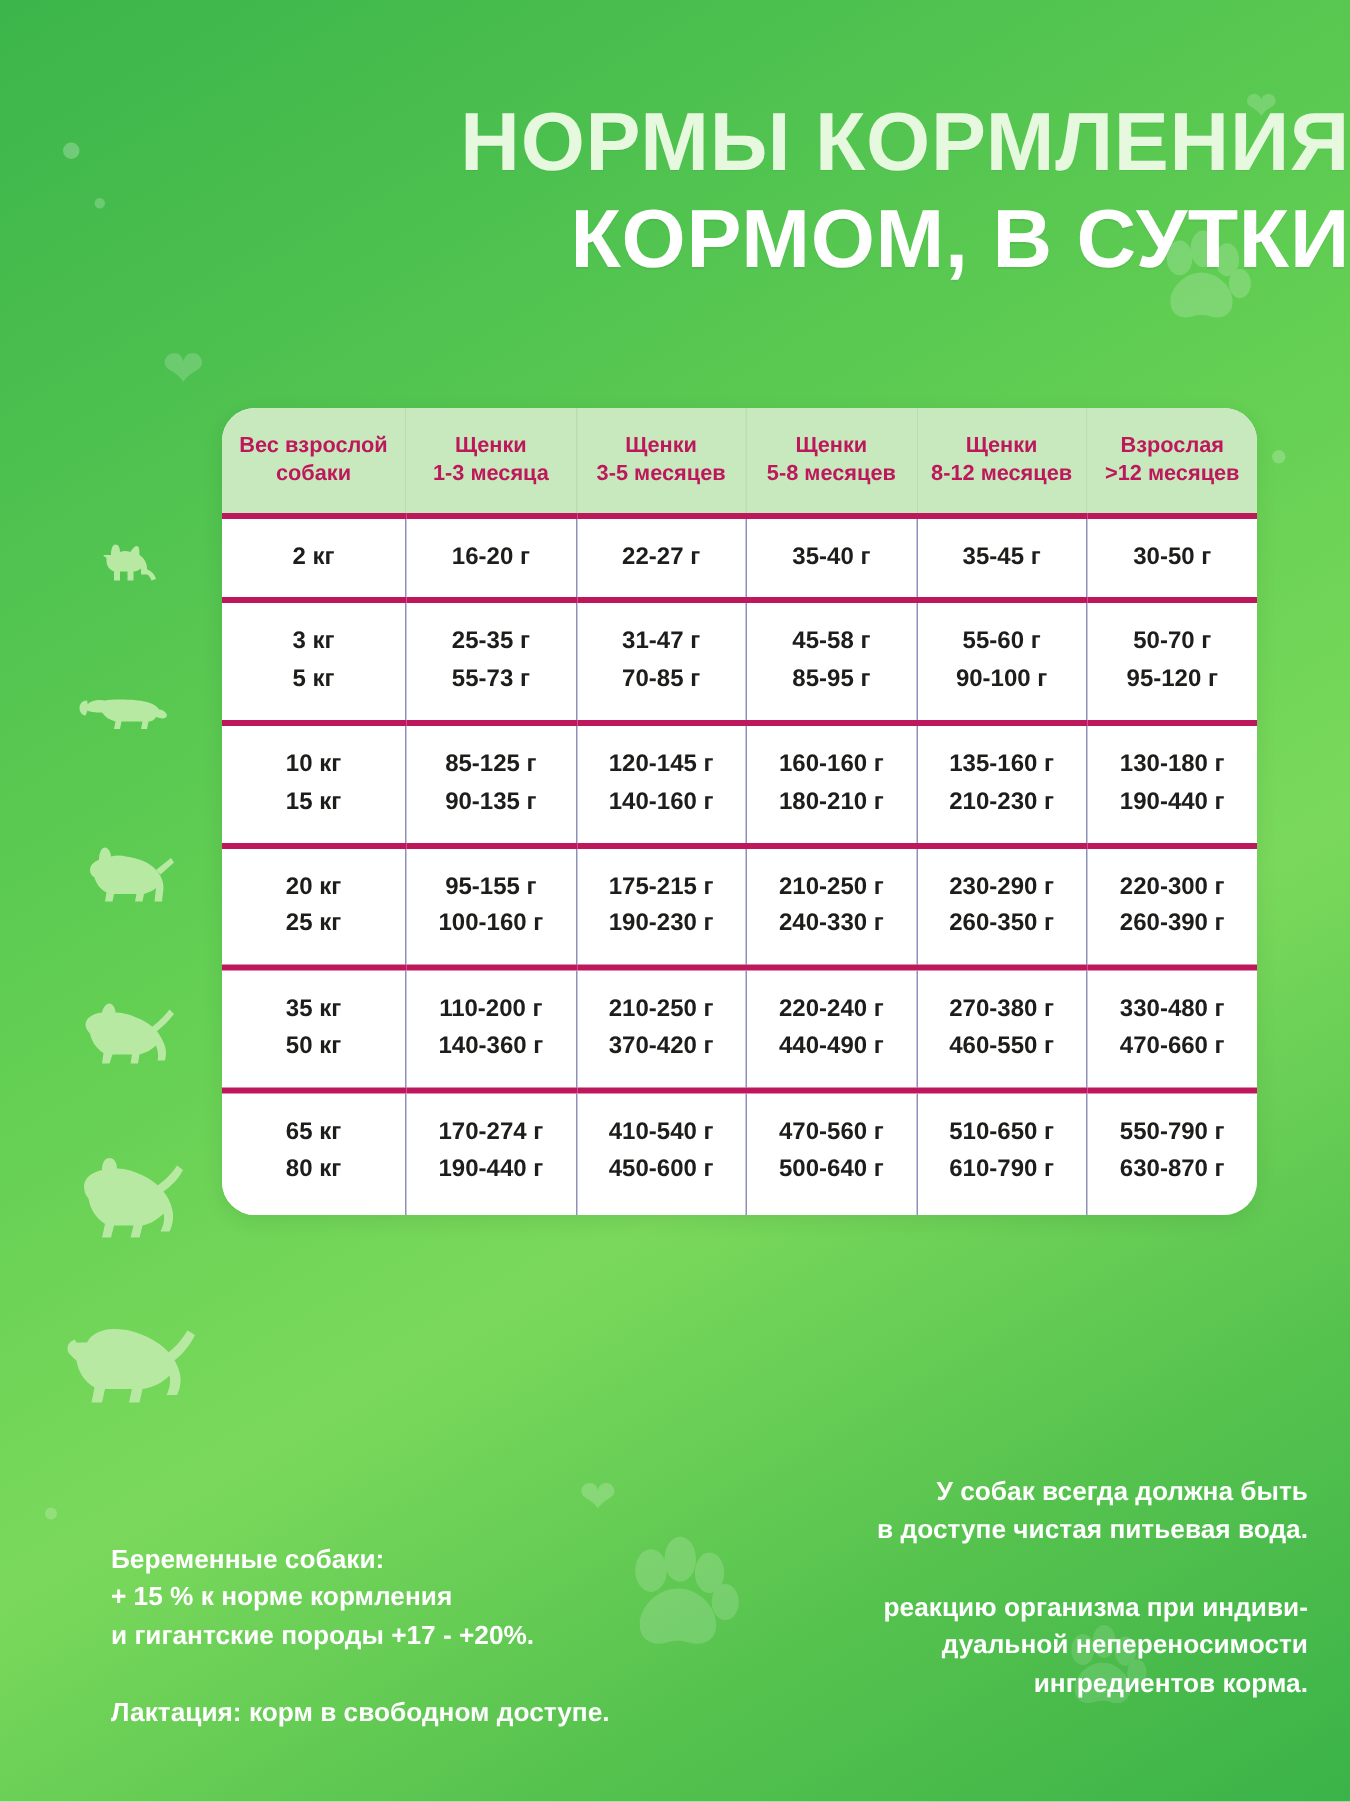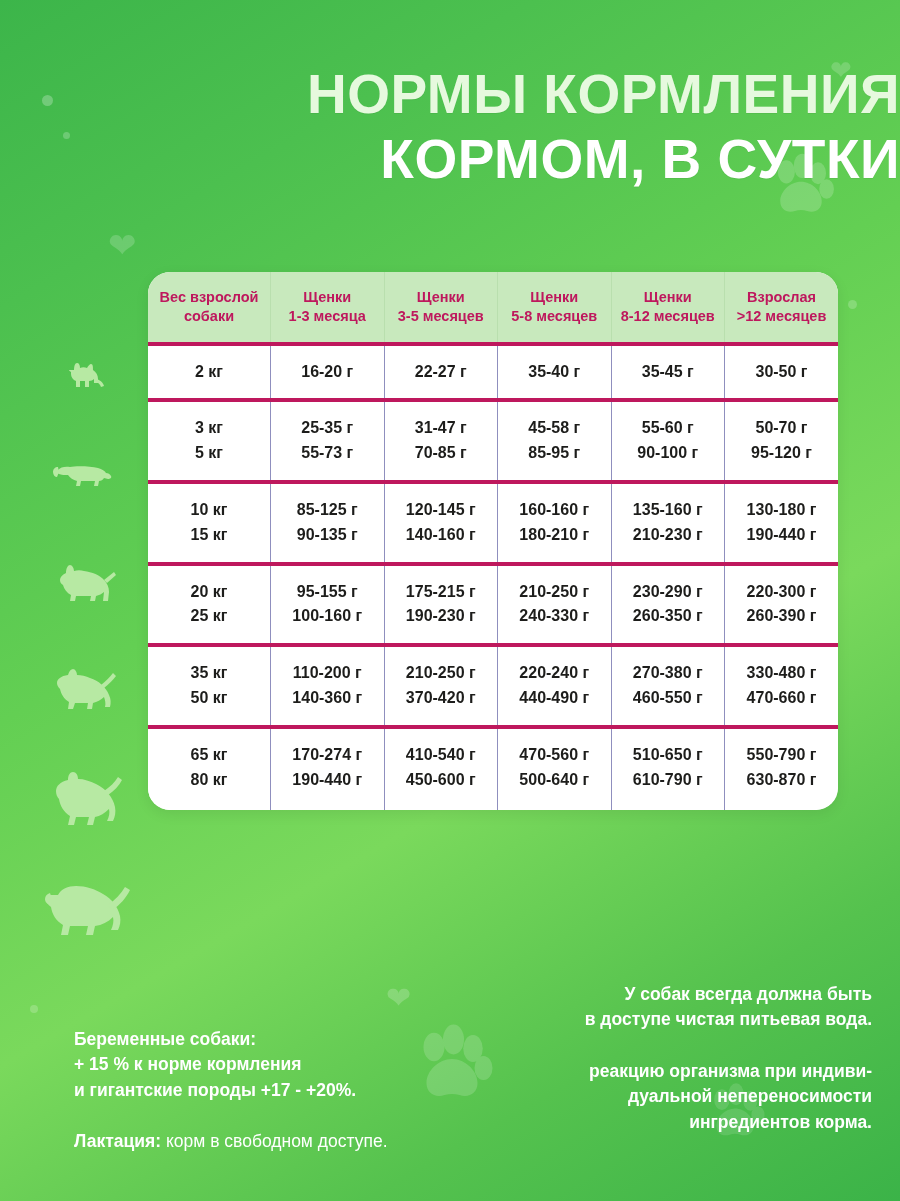--- a/index.html
+++ b/index.html
@@ -117,21 +117,21 @@
     position: absolute;
     left: 42px;
     top: 1027px;
     width: 410px;
     font-size: 17.5px;
     line-height: 1.45;
     font-weight: 700;
     color: #ffffff;
     margin-left: 32px;
   }
-  .notes-left .reg { font-weight: 400; }
+  .notes-left .reg { font-weight: 700; }
   .notes-left p { margin: 0; }
   .notes-left .gap { height: 26px; }
 
   .notes-right {
     position: absolute;
     left: 492px;
     top: 982px;
     width: 380px;
     font-size: 17.5px;
     line-height: 1.45;

